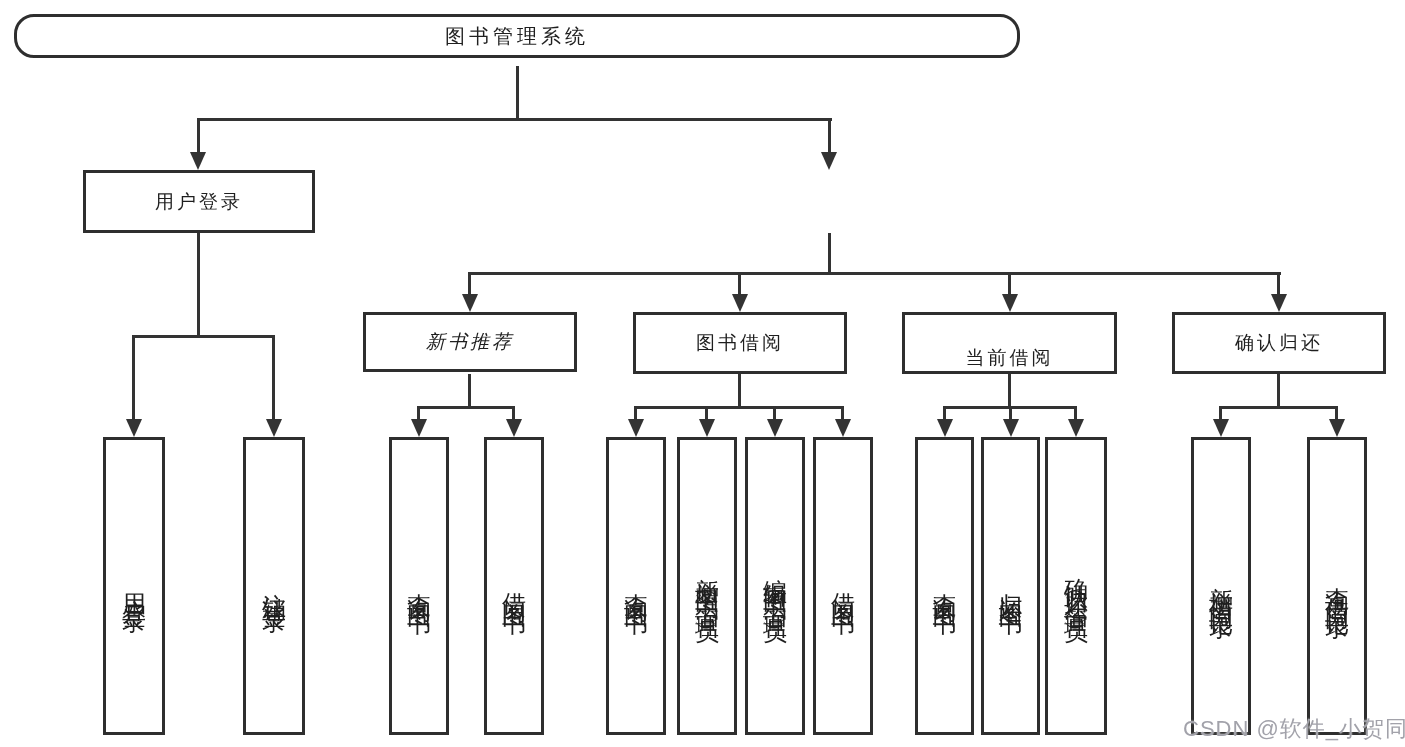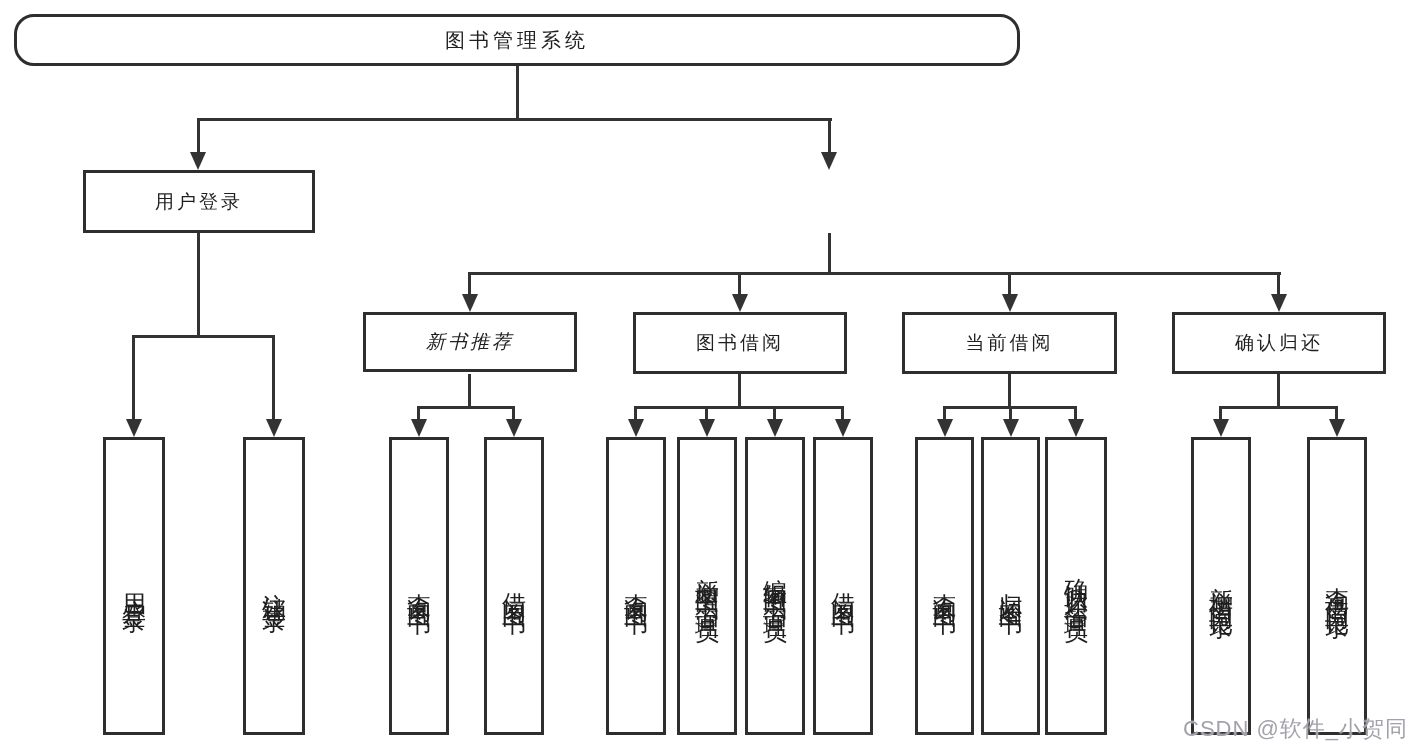--- a/index.html
+++ b/index.html
@@ -30,21 +30,21 @@
     position:absolute;left:1183px;top:714px;z-index:5;
     font-size:22px;letter-spacing:1px;color:#a2a2aa;
     text-shadow:0 0 2px #ffffff;white-space:nowrap;
   }
 </style>
 </head>
 <body>
 
 <div id="stage">
 
-  <div class="node root" style="left:14px;top:14px;width:1006px;height:52px;border-radius:20px;">
+  <div class="node root" style="left:14px;top:14px;width:1006px;height:44px;border-radius:20px;">
     <span class="hlabel">图书管理系统</span>
   </div>
 
   <i class="v" style="left:516px;top:66px;height:54px;"></i>
   <i class="h" style="left:197px;top:118px;width:635px;"></i>
   <i class="v" style="left:197px;top:121px;height:36px;"></i>
   <i class="ah" style="left:190px;top:152px;"></i>
   <i class="v" style="left:828px;top:121px;height:36px;"></i>
   <i class="ah" style="left:821px;top:152px;"></i>
 
@@ -69,21 +69,21 @@
   <i class="ah" style="left:1002px;top:294px;"></i>
   <i class="v" style="left:1277px;top:275px;height:22px;"></i>
   <i class="ah" style="left:1271px;top:294px;"></i>
 
   <div class="node" style="left:363px;top:312px;width:214px;height:60px;font-style:italic;">
     <span class="hlabel">新书推荐</span>
   </div>
   <div class="node" style="left:633px;top:312px;width:214px;height:62px;">
     <span class="hlabel">图书借阅</span>
   </div>
-  <div class="node" style="left:902px;top:312px;width:215px;height:62px;">
+  <div class="node" style="left:902px;top:312px;width:215px;height:62px;align-items:flex-end;">
     <span class="hlabel">当前借阅</span>
   </div>
   <div class="node" style="left:1172px;top:312px;width:214px;height:62px;">
     <span class="hlabel">确认归还</span>
   </div>
 
   <i class="v" style="left:468px;top:374px;height:35px;"></i>
   <i class="h" style="left:417px;top:406px;width:98px;"></i>
   <i class="v" style="left:417px;top:409px;height:15px;"></i>
   <i class="ah" style="left:411px;top:419px;"></i>

